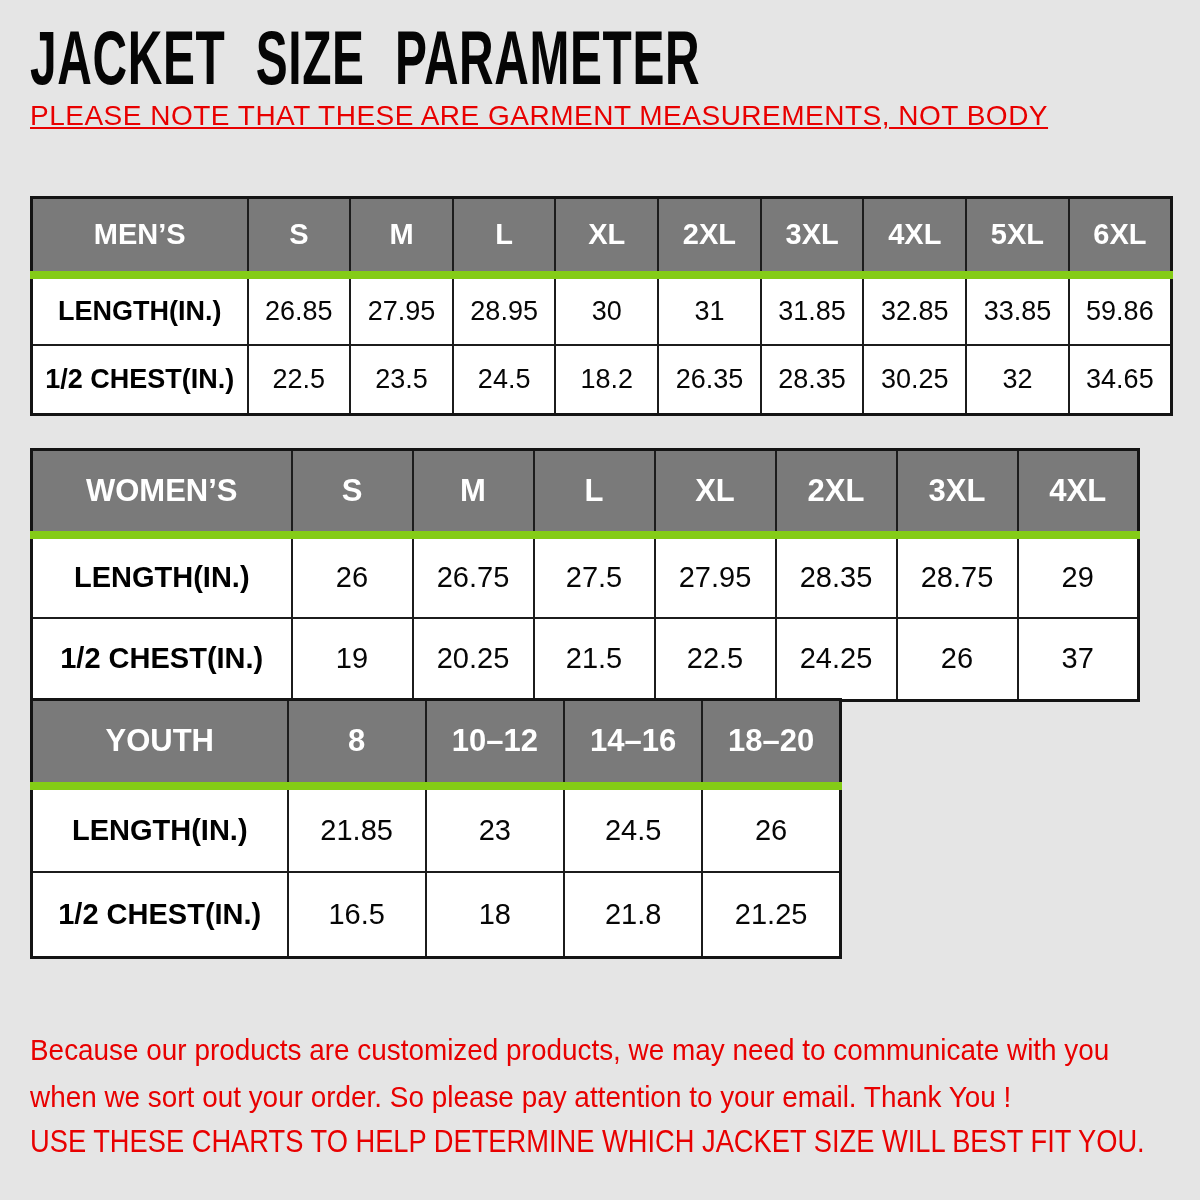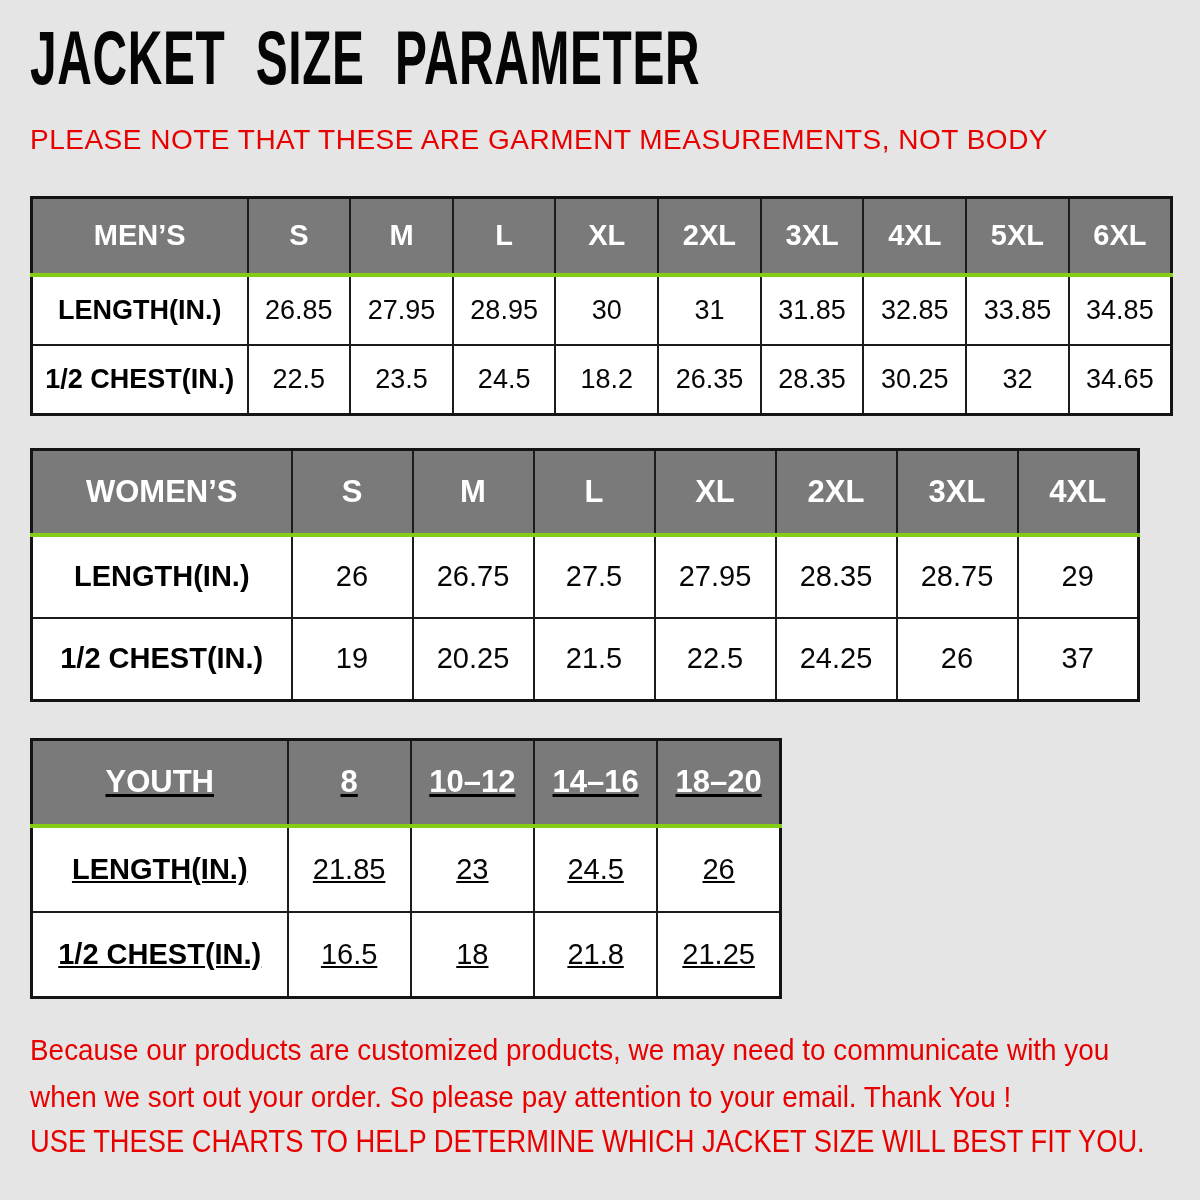--- a/index.html
+++ b/index.html
@@ -29,25 +29,26 @@
     white-space: nowrap;
     transform: scale(0.63, 1);
     transform-origin: 0 0;
     line-height: 80px;
   }
 
   
   #note {
     position: absolute;
     left: 30px;
-    top: 120px;
+    top: 96px;
     color: #e80000;
     font-size: 28px;
     line-height: 39px;
     letter-spacing: 0.5px;
+    text-decoration: underline;
   }
   #note .line { white-space: nowrap; }
 
   
   .size-table {
     position: absolute;
     border-collapse: collapse;
     table-layout: fixed;
     background: #ffffff;
     border: 3px solid #141414;
@@ -56,21 +57,21 @@
     border: 2px solid #1c1c1c;
     text-align: center;
     vertical-align: middle;
     padding: 0;
     overflow: hidden;
   }
   .size-table thead th {
     background: #7a7a7a;
     color: #ffffff;
     font-weight: bold;
-    border-bottom: 4px solid #84cc16;
+    border-bottom: 8px solid #84cc16;
   }
   .size-table tbody th.rowlabel {
     font-weight: bold;
     color: #000000;
     background: #ffffff;
   }
   .size-table td {
     font-weight: 400;
     color: #060606;
   }
@@ -80,21 +81,21 @@
   #table-mens col.label-col { width: 216px; }
   #table-mens thead tr { height: 77px; }
   #table-mens tbody tr { height: 70px; }
 
   #table-womens { left: 30px; top: 448px; width: 1110px; font-size: 29px; }
   #table-womens thead { font-size: 31px; }
   #table-womens col.label-col { width: 260px; }
   #table-womens thead tr { height: 85px; }
   #table-womens tbody tr { height: 83px; }
 
-  #table-youth { left: 30px; top: 738px; width: 752px; font-size: 29px; text-decoration: underline; }
+  #table-youth { left: 30px; top: 698px; width: 812px; font-size: 29px; }
   #table-youth thead { font-size: 31px; }
   #table-youth col.label-col { width: 256px; }
   #table-youth thead tr { height: 86px; }
   #table-youth tbody tr { height: 86px; }
 
   
   #footer-para {
     position: absolute;
     left: 30px;
     top: 1026px;
@@ -159,21 +160,21 @@
         <tr>
           <th class="rowlabel">LENGTH(IN.)</th>
           <td>26.85</td>
           <td>27.95</td>
           <td>28.95</td>
           <td>30</td>
           <td>31</td>
           <td>31.85</td>
           <td>32.85</td>
           <td>33.85</td>
-          <td>34.85</td>
+          <td>59.86</td>
         </tr>
         <tr>
           <th class="rowlabel">1/2 CHEST(IN.)</th>
           <td>22.5</td>
           <td>23.5</td>
           <td>24.5</td>
           <td>18.2</td>
           <td>26.35</td>
           <td>28.35</td>
           <td>30.25</td>

